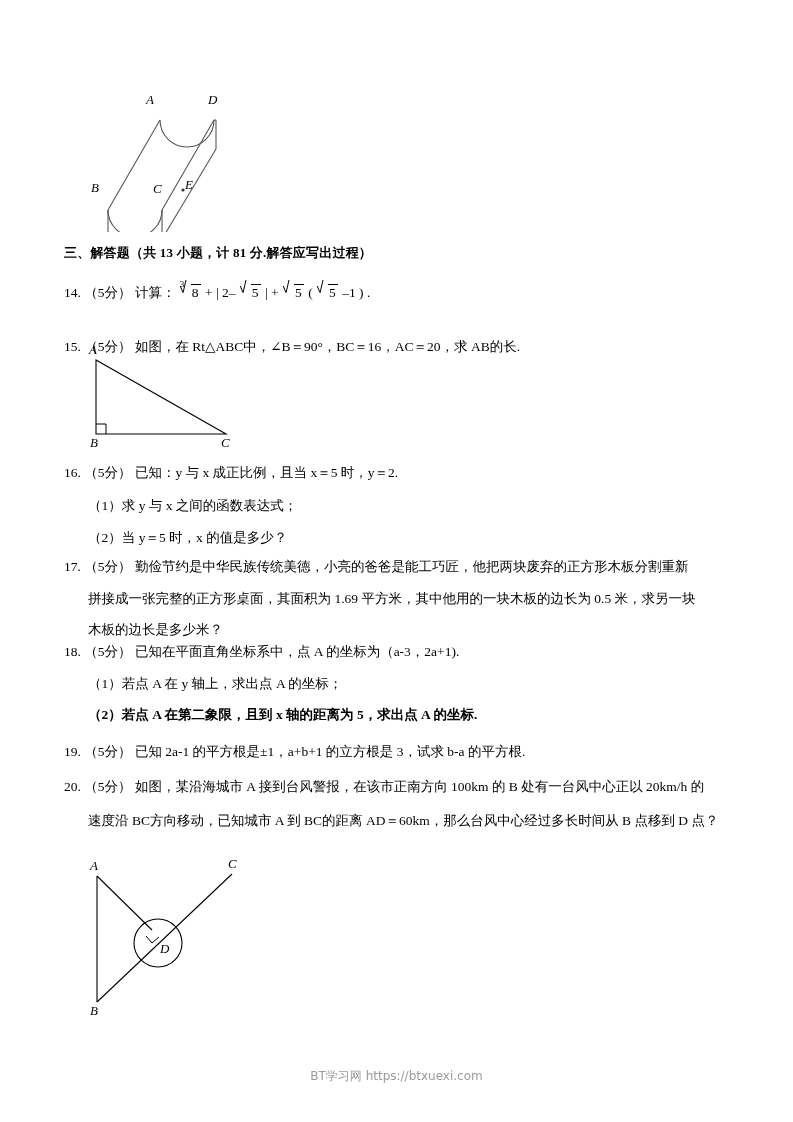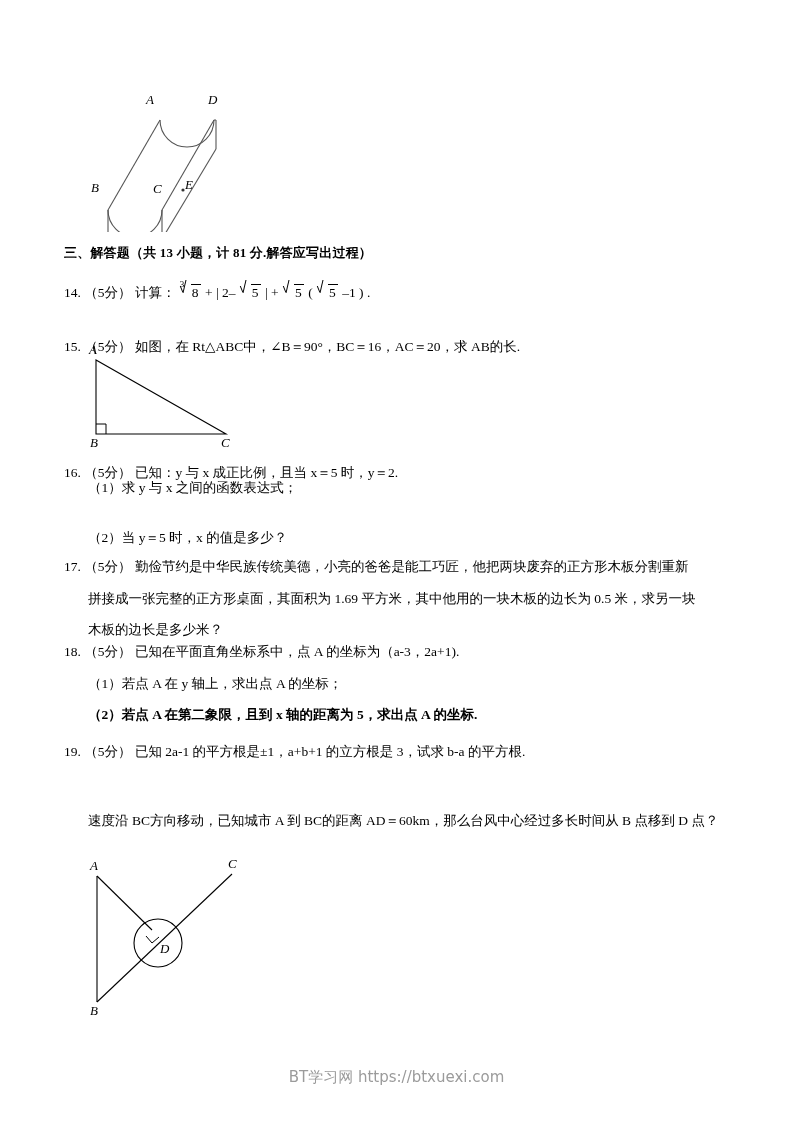--- a/index.html
+++ b/index.html
@@ -94,21 +94,21 @@
     font-style: normal;
   }
 
   
   .footer {
     position: absolute;
     left: 0;
     top: 1068px;
     width: 793px;
     text-align: center;
-    font-size: 15px;
+    font-size: 12px;
     color: #9b9b9b;
     font-family: "DejaVu Sans", "Liberation Sans", sans-serif;
   }
 </style>
 </head>
 <body>
 
 <div class="page">
 
   <div class="fig" style="left:90px; top:92px; width:210px; height:140px;">
@@ -191,21 +191,21 @@
     <span class="ital" style="position:absolute; left:1px; top:-4px; font-size:13px;">A</span>
     <span class="ital" style="position:absolute; left:2px; top:89px; font-size:13px;">B</span>
     <span class="ital" style="position:absolute; left:133px; top:89px; font-size:13px;">C</span>
   </div>
 
   <div class="q" style="left:64px; top:458px;">
     <span>16.</span>
     <span>（5分）</span>
     <span>已知：y 与 x 成正比例，且当 x＝5 时，y＝2.</span>
   </div>
-  <div class="q" style="left:88px; top:473px;">（1）求 y 与 x 之间的函数表达式；</div>
+  <div class="q" style="left:88px; top:491px;">（1）求 y 与 x 之间的函数表达式；</div>
   <div class="q" style="left:88px; top:523px;">（2）当 y＝5 时，x 的值是多少？</div>
 
   <div class="q" style="left:64px; top:552px;">
     <span>17.</span>
     <span>（5分）</span>
     <span>勤俭节约是中华民族传统美德，小亮的爸爸是能工巧匠，他把两块废弃的正方形木板分割重新</span>
   </div>
   <div class="q" style="left:88px; top:584px;">拼接成一张完整的正方形桌面，其面积为 1.69 平方米，其中他用的一块木板的边长为 0.5 米，求另一块</div>
   <div class="q" style="left:88px; top:615px;">木板的边长是多少米？</div>
 
@@ -216,20 +216,25 @@
   </div>
   <div class="q" style="left:88px; top:669px;">（1）若点 A 在 y 轴上，求出点 A 的坐标；</div>
   <div class="q" style="left:88px; top:700px;font-weight:bold;">（2）若点 A 在第二象限，且到 x 轴的距离为 5，求出点 A 的坐标.</div>
 
   <div class="q" style="left:64px; top:737px;">
     <span>19.</span>
     <span>（5分）</span>
     <span>已知 2a‑1 的平方根是±1，a+b+1 的立方根是 3，试求 b‑a 的平方根.</span>
   </div>
 
+  <div class="q" style="left:64px; top:772px;">
+    <span>20.</span>
+    <span>（5分）</span>
+    <span>如图，某沿海城市 A 接到台风警报，在该市正南方向 100km 的 B 处有一台风中心正以 20km/h 的</span>
+  </div>
   <div class="q" style="left:88px; top:806px;">速度沿 BC方向移动，已知城市 A 到 BC的距离 AD＝60km，那么台风中心经过多长时间从 B 点移到 D 点？</div>
 
   <div class="fig" style="left:80px; top:852px; width:180px; height:175px;">
     <svg width="180" height="175" viewBox="0 0 180 175" xmlns="http://www.w3.org/2000/svg">
       <g fill="none" stroke="#000000" stroke-width="1.1">
 
         <path d="M 17 24 L 17 150"></path>
 
         <path d="M 17 150 L 152 22"></path>
 

